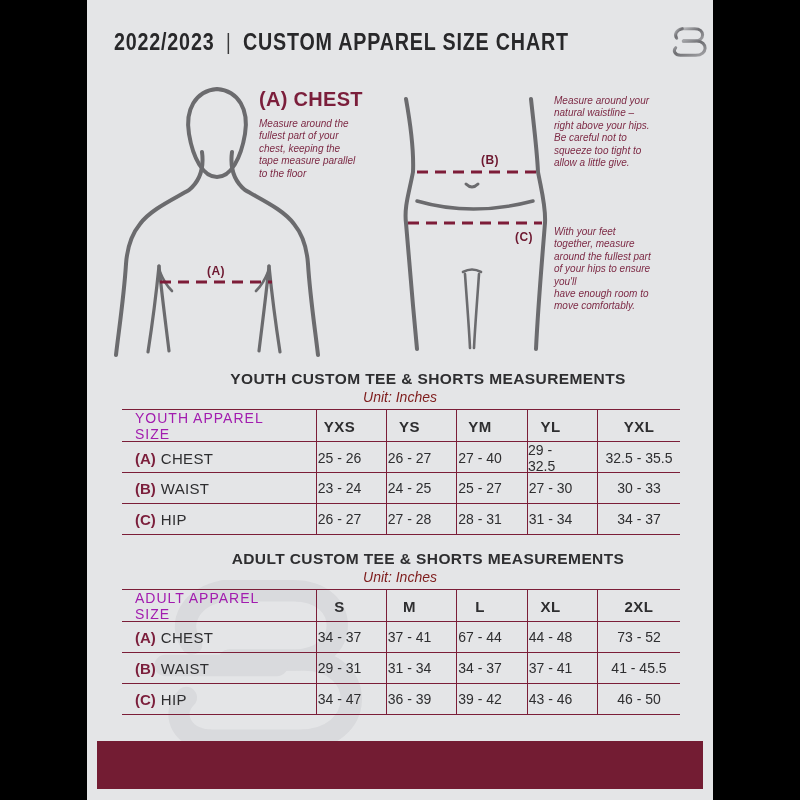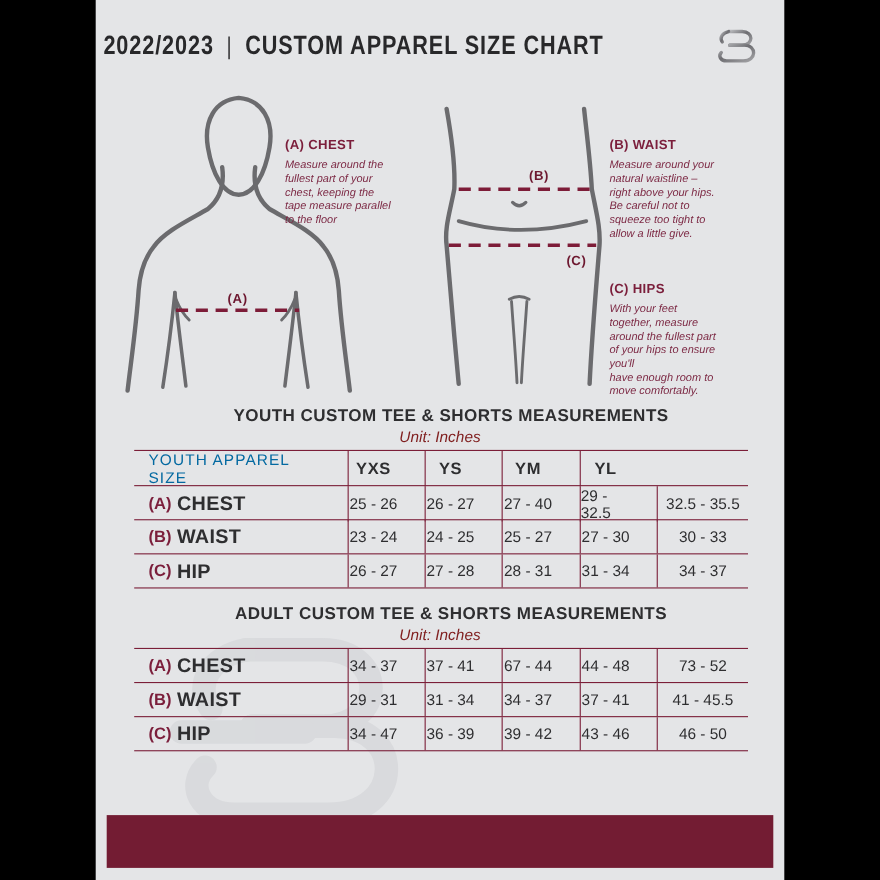--- a/index.html
+++ b/index.html
@@ -7,64 +7,64 @@
     width:800px;height:800px;background:#000;position:relative;overflow:hidden;
     font-family:"Liberation Sans", sans-serif;
   }
   .page{
     position:absolute;left:87px;top:0;width:626px;height:800px;
     background:#e4e5e7;overflow:hidden;
   }
   
   .hdr{
     position:absolute;left:27px;right:22px;top:22px;height:40px;
-    display:flex;justify-content:flex-end;align-items:center;
+    display:flex;justify-content:flex-start;align-items:center;
   }
   .hdr-left{
     display:flex;align-items:center;color:#28282a;
     font-weight:bold;font-size:24px;letter-spacing:1px;
     transform:scaleX(.82);transform-origin:left center;white-space:nowrap;
   }
   .hdr-div{font-weight:400;margin:0 14px;font-size:22px;color:#3a3a3c;}
   .hdr-right{display:flex;align-items:center;gap:10px;}
   
   .guide-block{position:absolute;z-index:1;}
-  .guide-h{color:#7b1e3b;font-weight:800;font-size:12px;letter-spacing:.3px;margin-top:36px;}
+  .guide-h{color:#7b1e3b;font-weight:800;font-size:20px;letter-spacing:.3px;}
   .guide-b{
     margin-top:7px;color:#7d2a45;font-style:italic;font-size:10px;
     line-height:1.24;white-space:pre-line;
   }
   
   .sec-title{
-    position:absolute;left:10px;width:100%;text-align:center;
-    font-weight:bold;font-size:15.5px;letter-spacing:.4px;color:#2e2e30;z-index:1;
+    position:absolute;left:0;width:100%;text-align:center;
+    font-weight:bold;font-size:15.5px;letter-spacing:.4px;color:#2e2e30;z-index:1;padding-left:28px;
   }
   .sec-unit{
     position:absolute;left:0;width:100%;text-align:center;
     font-style:italic;font-size:14px;color:#7f1d1d;z-index:1;
   }
   
   .mtable{position:absolute;left:35px;width:558px;z-index:1;}
   .tr{
     display:grid;grid-template-columns:170px 70px 70px 71px 70px 107px;
     border-top:1.5px solid #7b1e38;
   }
   .tr:last-child{border-bottom:1.5px solid #7b1e38;}
   .tr.thead{height:31px;}
   .tr.tdata{height:30px;}
   .tc{
     display:flex;align-items:center;justify-content:center;
     font-size:14px;color:#2e2e30;
   }
   .tc + .tc{border-left:1.5px solid #7b1e38;margin-left:24px;}
   .tc.tlabel{justify-content:flex-start;padding-left:13px;}
-  .tc.colh{font-size:14px;letter-spacing:1px;color:#0369a1;}
+  .tc.colh{font-size:14px;letter-spacing:1px;color:#a21caf;}
   .tc.szh{font-weight:bold;font-size:15px;letter-spacing:.5px;}
   .pfx{color:#7b1e3b;font-weight:bold;margin-right:5px;font-size:15px;}
-  .lbl{font-size:18px;letter-spacing:.3px;font-weight:bold;}
+  .lbl{font-size:15px;letter-spacing:.3px;}
   
   svg.fig{position:absolute;z-index:1;overflow:visible;}
   .body-line{fill:none;stroke:#6b6b6e;stroke-width:4;stroke-linecap:round;}
   .dash-line{stroke:#7d1c38;stroke-width:3.2;stroke-dasharray:11 7;fill:none;}
   .marker-txt{fill:#6d1830;font-weight:bold;font-size:12px;font-family:"Liberation Sans",sans-serif;letter-spacing:.5px;}
   
   .watermark{position:absolute;left:62px;top:548px;z-index:0;opacity:.75;}
   .footer-bar{
     position:absolute;left:10px;top:741px;width:606px;height:48px;
     background:#731c33;z-index:2;
@@ -139,49 +139,48 @@
 
   <div class="guide-block" style="left:172px;top:88px;width:155px">
     <div class="guide-h">(A) CHEST</div>
     <div class="guide-b">Measure around the
 fullest part of your
 chest, keeping the
 tape measure parallel
 to the floor</div>
   </div>
   <div class="guide-block" style="left:467px;top:88px;width:160px">
-    <div class="guide-h">(B) WAIST</div>
     <div class="guide-b">Measure around your
 natural waistline –
 right above your hips.
 Be careful not to
 squeeze too tight to
 allow a little give.</div>
   </div>
   <div class="guide-block" style="left:467px;top:219px;width:165px">
-    <div class="guide-h">(C) HIPS</div>
     <div class="guide-b">With your feet
 together, measure
 around the fullest part
 of your hips to ensure
 you'll
 have enough room to
 move comfortably.</div>
   </div>
 
   <div class="sec-title" style="top:370px">YOUTH CUSTOM TEE &amp; SHORTS MEASUREMENTS</div>
   <div class="sec-unit" style="top:389px">Unit: Inches</div>
 
   <div class="mtable" style="top:409px">
     <div class="tr thead">
       <div class="tc tlabel colh">YOUTH APPAREL SIZE</div>
       <div class="tc szh">YXS</div>
       <div class="tc szh">YS</div>
       <div class="tc szh">YM</div>
       <div class="tc szh">YL</div>
+      <div class="tc szh">YXL</div>
     </div>
     <div class="tr tdata">
       <div class="tc tlabel">
         <span class="pfx">(A)</span>
         <span class="lbl">CHEST</span>
       </div>
       <div class="tc">25 - 26</div>
       <div class="tc">26 - 27</div>
       <div class="tc">27 - 40</div>
       <div class="tc">29 - 32.5</div>
@@ -208,20 +207,28 @@
       <div class="tc">28 - 31</div>
       <div class="tc">31 - 34</div>
       <div class="tc">34 - 37</div>
     </div>
   </div>
 
   <div class="sec-title" style="top:550px">ADULT CUSTOM TEE &amp; SHORTS MEASUREMENTS</div>
   <div class="sec-unit" style="top:569px">Unit: Inches</div>
 
   <div class="mtable" style="top:589px">
+    <div class="tr thead">
+      <div class="tc tlabel colh">ADULT APPAREL SIZE</div>
+      <div class="tc szh">S</div>
+      <div class="tc szh">M</div>
+      <div class="tc szh">L</div>
+      <div class="tc szh">XL</div>
+      <div class="tc szh">2XL</div>
+    </div>
     <div class="tr tdata">
       <div class="tc tlabel">
         <span class="pfx">(A)</span>
         <span class="lbl">CHEST</span>
       </div>
       <div class="tc">34 - 37</div>
       <div class="tc">37 - 41</div>
       <div class="tc">67 - 44</div>
       <div class="tc">44 - 48</div>
       <div class="tc">73 - 52</div>

